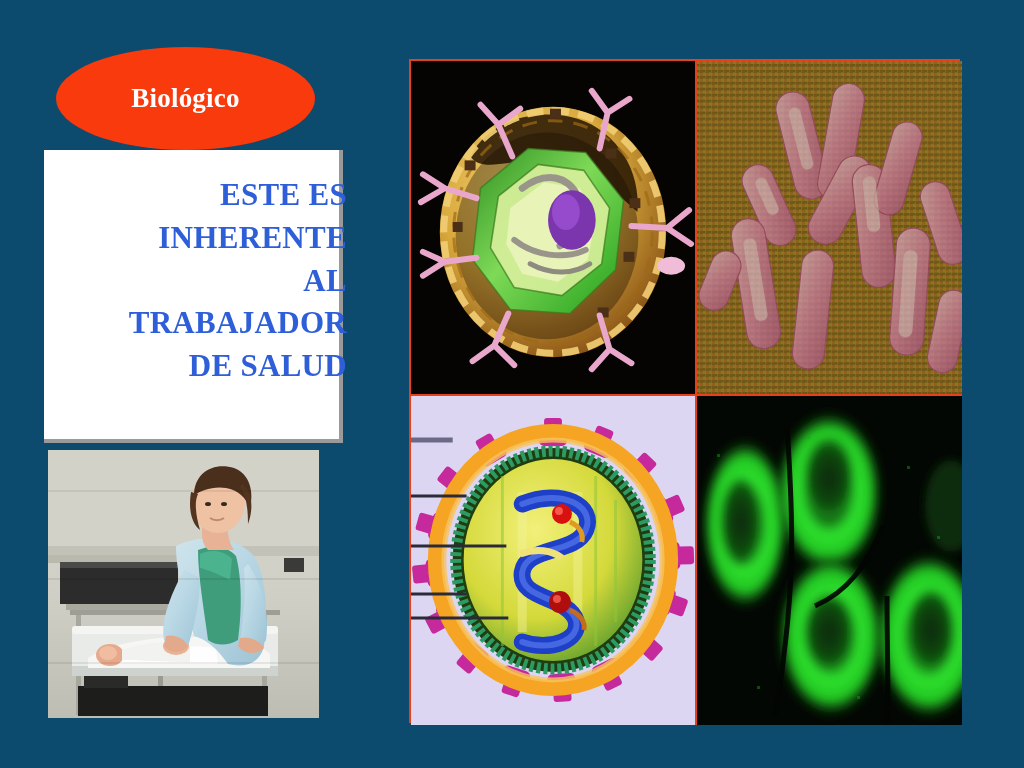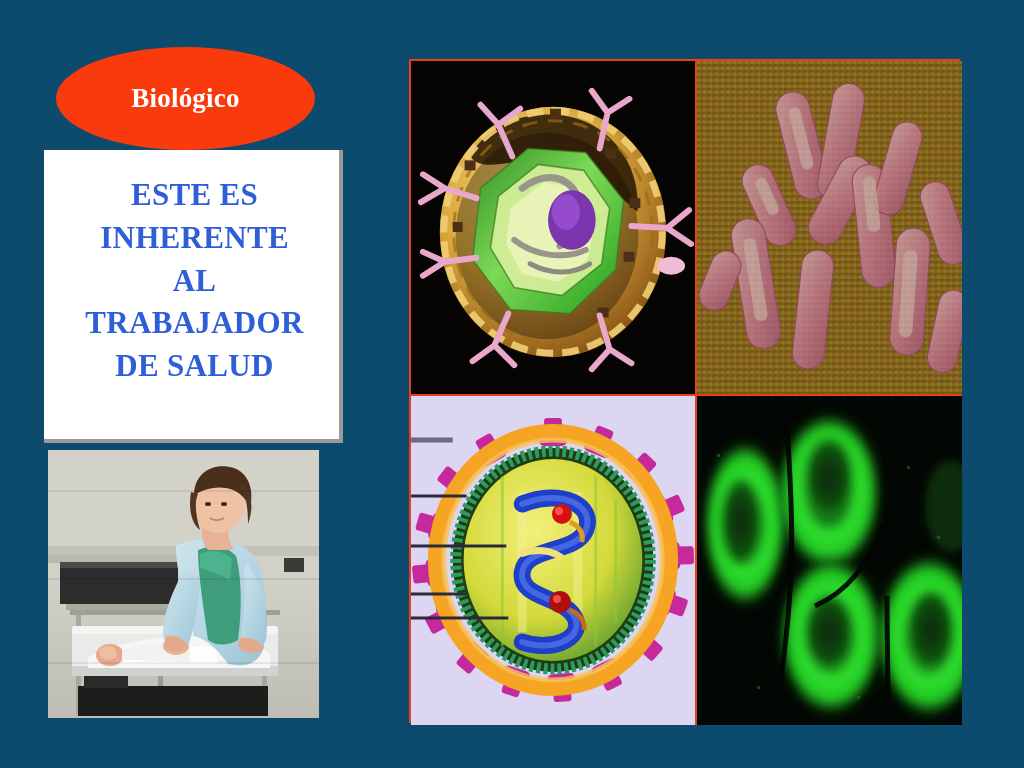--- a/index.html
+++ b/index.html
@@ -57,21 +57,21 @@
     background: #ffffff;
     border-right: 4px solid #9a9a9a;
     border-bottom: 4px solid #9a9a9a;
     box-sizing: border-box;
   }
   .textbox .body-text {
     position: absolute;
     left: -2px;
     top: 24px;
     width: 305px;
-    text-align: center;
+    text-align: right;
     color: #2f5fd8;
     font-family: "Liberation Serif", serif;
     font-weight: bold;
     font-size: 31px;
     line-height: 1.38;
     letter-spacing: 0.3px;
     white-space: pre-line;
   }
 
   

